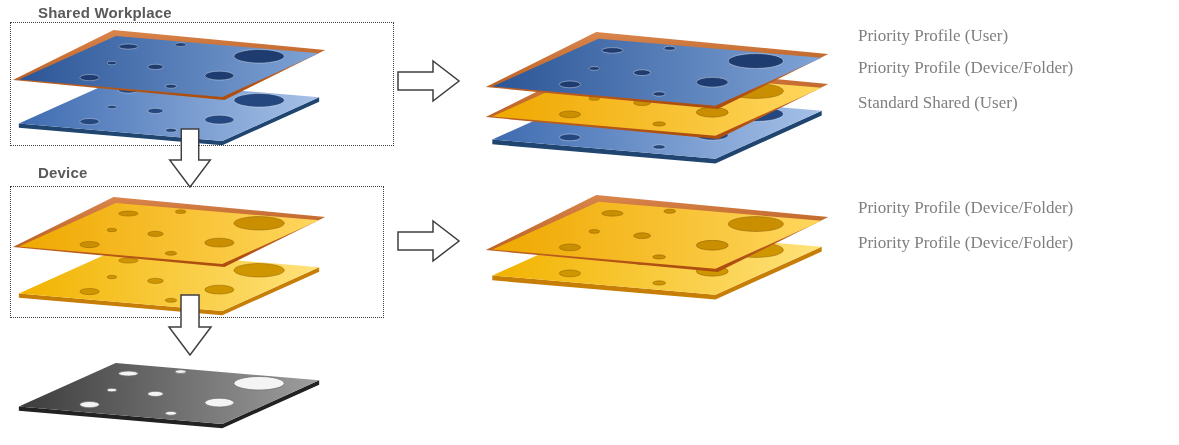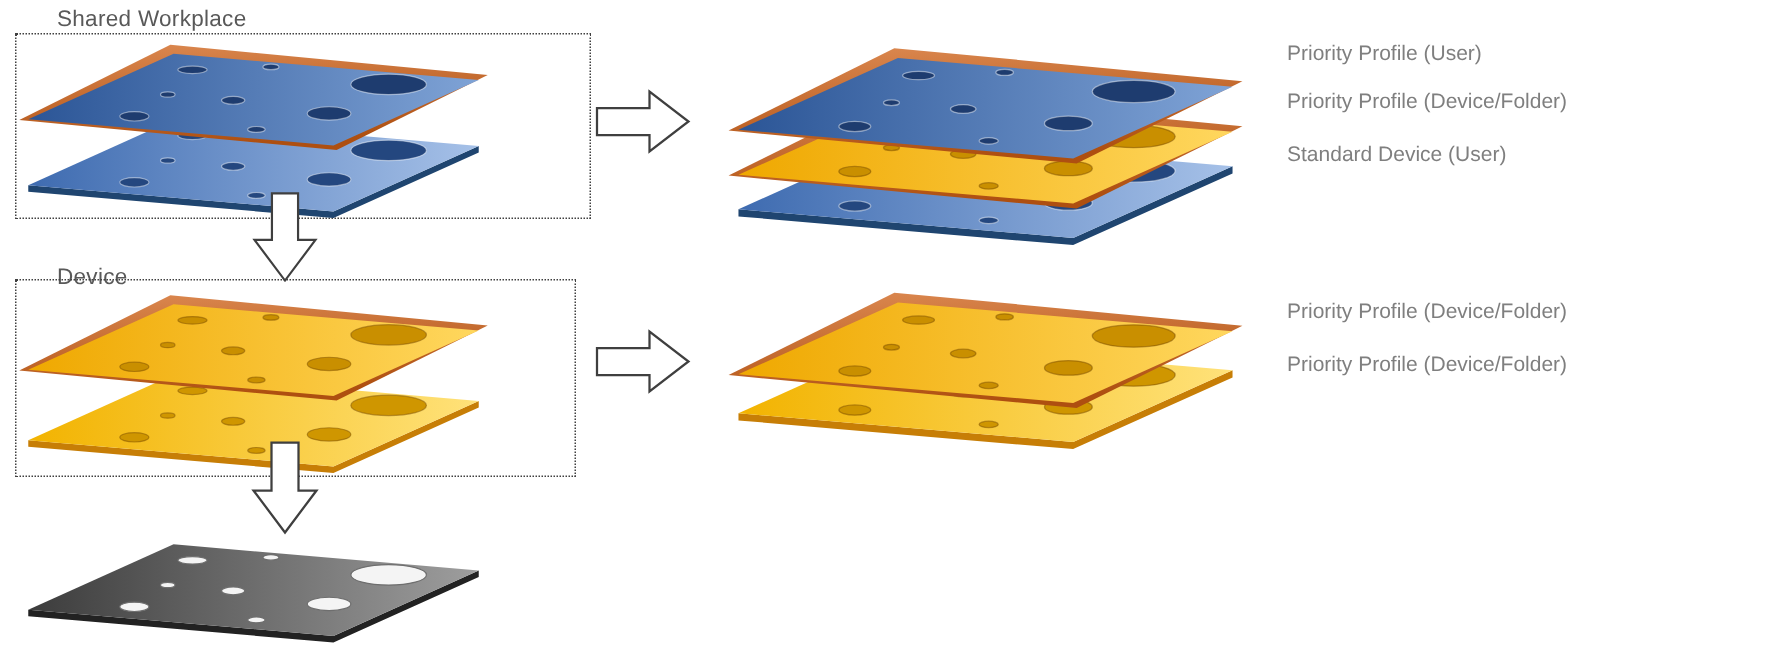--- a/index.html
+++ b/index.html
@@ -8,26 +8,26 @@
     background:var(--bg,#fff);
     font-family:"Liberation Sans",sans-serif;
     overflow:hidden;
   }
   .dotted-box{position:absolute;border:1px dotted var(--box,#404040);}
   .slice{position:absolute;}
   .slice svg{display:block;overflow:visible;}
   .w310{width:310px;height:107px;}
   .w340{width:340px;height:117px;}
   .bold-label{
-    position:absolute;font-weight:normal;font-size:15px;line-height:17px;
+    position:absolute;font-weight:bold;font-size:15px;line-height:17px;
     color:var(--bold,#595959);letter-spacing:.2px;white-space:nowrap;
   }
   .gray-label{
-    position:absolute;font-size:14px;line-height:17px;
-    color:var(--gray,#7F7F7F);white-space:nowrap;
+    position:absolute;font-size:17px;line-height:17px;
+    color:var(--gray,#7F7F7F);white-space:nowrap;font-family:Liberation Serif, serif;
   }
   .arrow{position:absolute;}
   .arrow svg{display:block;overflow:visible;}
   .arrow-shape{fill:var(--arrow-fill,#fff);stroke:var(--arrow,#3F3F3F);stroke-width:1.5;stroke-linejoin:miter;}
 </style>
 </head>
 <body>
 
 <div class="canvas">
 
@@ -72,21 +72,21 @@
         <ellipse cx="172" cy="19" rx="5.5" ry="1.9" fill="#1E3C6F" stroke="rgba(255,255,255,0.45)" stroke-width="0.8"></ellipse>
         <ellipse cx="253" cy="31" rx="26" ry="7" fill="#1E3C6F" stroke="rgba(255,255,255,0.45)" stroke-width="0.8"></ellipse>
         <ellipse cx="101" cy="38" rx="5" ry="1.8" fill="#1E3C6F" stroke="rgba(255,255,255,0.45)" stroke-width="0.8"></ellipse>
         <ellipse cx="146" cy="42" rx="8" ry="2.7" fill="#1E3C6F" stroke="rgba(255,255,255,0.45)" stroke-width="0.8"></ellipse>
         <ellipse cx="212" cy="51" rx="15" ry="4.6" fill="#1E3C6F" stroke="rgba(255,255,255,0.45)" stroke-width="0.8"></ellipse>
         <ellipse cx="78" cy="53" rx="10" ry="3.2" fill="#1E3C6F" stroke="rgba(255,255,255,0.45)" stroke-width="0.8"></ellipse>
         <ellipse cx="162" cy="62" rx="6" ry="2" fill="#1E3C6F" stroke="rgba(255,255,255,0.45)" stroke-width="0.8"></ellipse>
       </svg>
     </div>
 
-  <div class="bold-label" style="left:38px;top:176px">Device</div>
+  <div class="bold-label" style="left:38px;top:164px">Device</div>
   <div class="dotted-box" style="left:10px;top:186px;width:372px;height:130px"></div>
 
   <div class="slice w310" style="left:14px;top:240px">
       <svg viewBox="0 0 320 110" width="100%" height="100%">
         <defs>
           <linearGradient id="pg3" x1="0" y1="0" x2="1" y2="0">
             <stop offset="0" stop-color="#F2B300"></stop>
             <stop offset="1" stop-color="#FFE27A"></stop>
           </linearGradient>
         </defs>
@@ -233,21 +233,21 @@
         <ellipse cx="101" cy="38" rx="5" ry="1.8" fill="#1E3C6F" stroke="rgba(255,255,255,0.45)" stroke-width="0.8"></ellipse>
         <ellipse cx="146" cy="42" rx="8" ry="2.7" fill="#1E3C6F" stroke="rgba(255,255,255,0.45)" stroke-width="0.8"></ellipse>
         <ellipse cx="212" cy="51" rx="15" ry="4.6" fill="#1E3C6F" stroke="rgba(255,255,255,0.45)" stroke-width="0.8"></ellipse>
         <ellipse cx="78" cy="53" rx="10" ry="3.2" fill="#1E3C6F" stroke="rgba(255,255,255,0.45)" stroke-width="0.8"></ellipse>
         <ellipse cx="162" cy="62" rx="6" ry="2" fill="#1E3C6F" stroke="rgba(255,255,255,0.45)" stroke-width="0.8"></ellipse>
       </svg>
     </div>
 
   <div class="gray-label" style="left:858px;top:27px">Priority Profile (User)</div>
   <div class="gray-label" style="left:858px;top:59px">Priority Profile (Device/Folder)</div>
-  <div class="gray-label" style="left:858px;top:94px">Standard Device (User)</div>
+  <div class="gray-label" style="left:858px;top:94px">Standard Shared (User)</div>
 
   <div class="slice w340" style="left:487px;top:217px">
       <svg viewBox="0 0 320 110" width="100%" height="100%">
         <defs>
           <linearGradient id="pg9" x1="0" y1="0" x2="1" y2="0">
             <stop offset="0" stop-color="#F2B300"></stop>
             <stop offset="1" stop-color="#FFE27A"></stop>
           </linearGradient>
         </defs>
         <polygon points="5,55 215,73 315,28 315,32.5 215,77.5 5,59.5" fill="#C77E06"></polygon>

